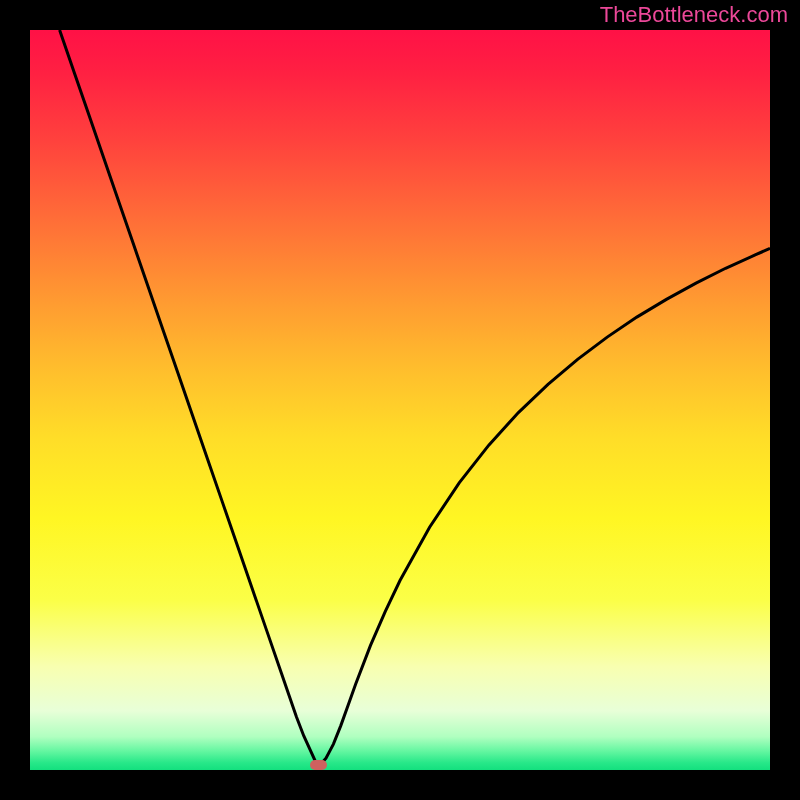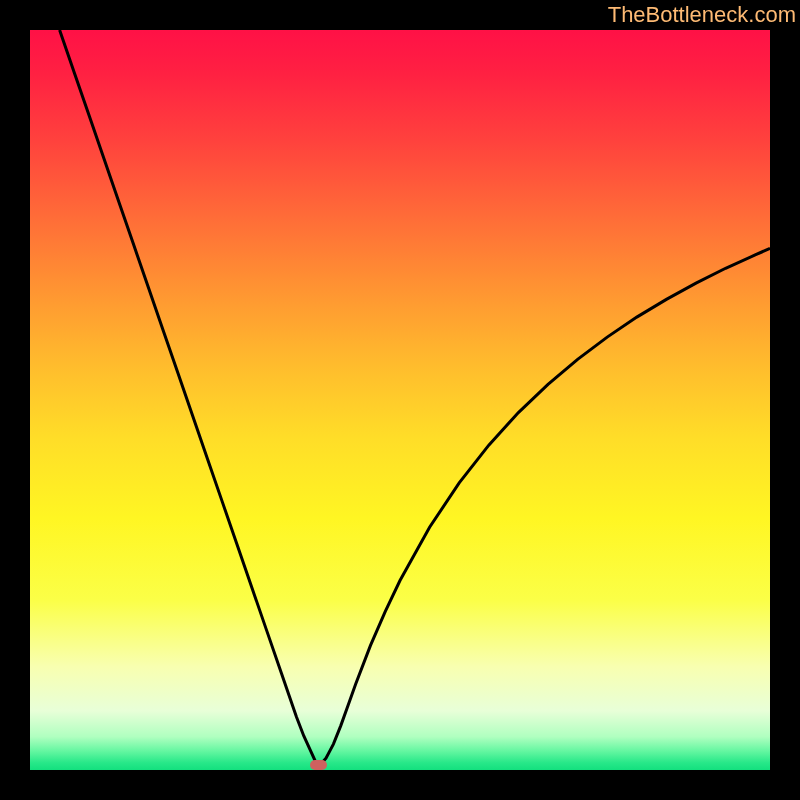--- a/index.html
+++ b/index.html
@@ -7,22 +7,22 @@
     width: 800px;
     height: 800px;
     background: #000;
     position: relative;
     font-family: Arial, Helvetica, sans-serif;
     overflow: hidden;
   }
   .watermark {
     position: absolute;
     top: 2px;
-    right: 4px;
-    color: #fdba74;
+    right: 12px;
+    color: #ec4899;
     font-size: 22px;
     z-index: 10;
   }
   .plot-frame {
     position: absolute;
     left: 30px;
     top: 30px;
     width: 740px;
     height: 740px;
     background: #000;

